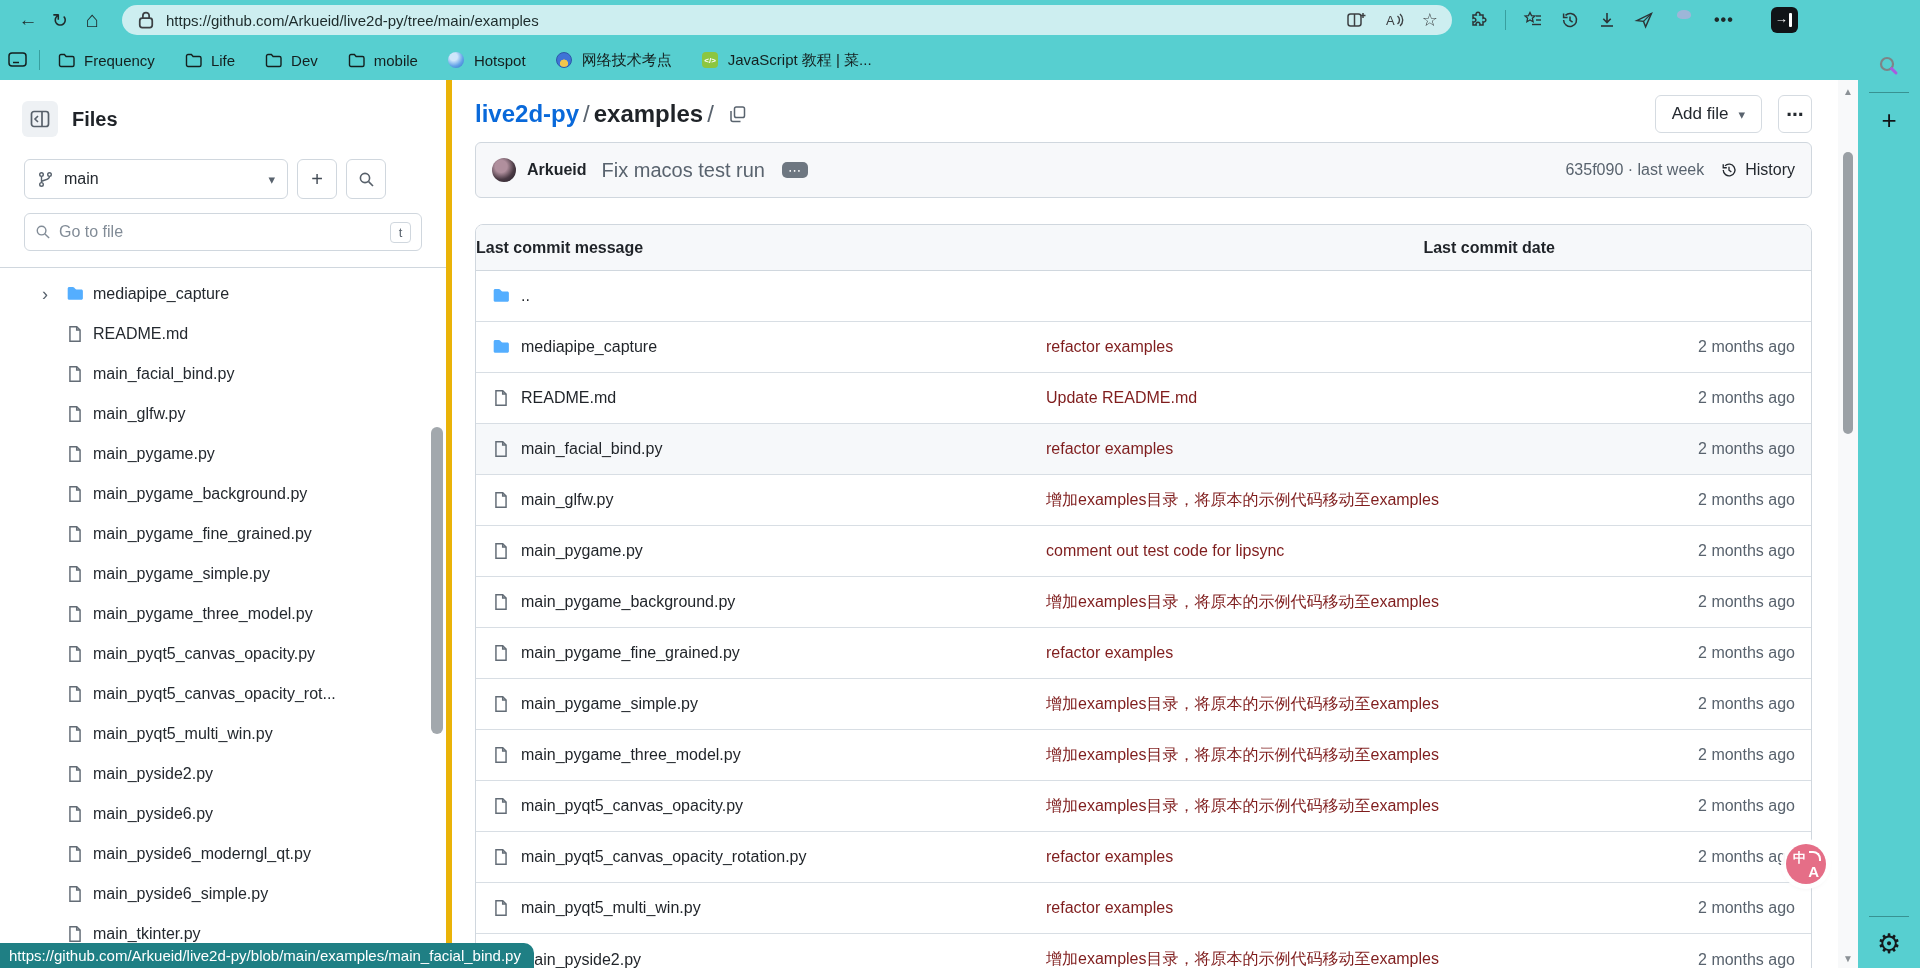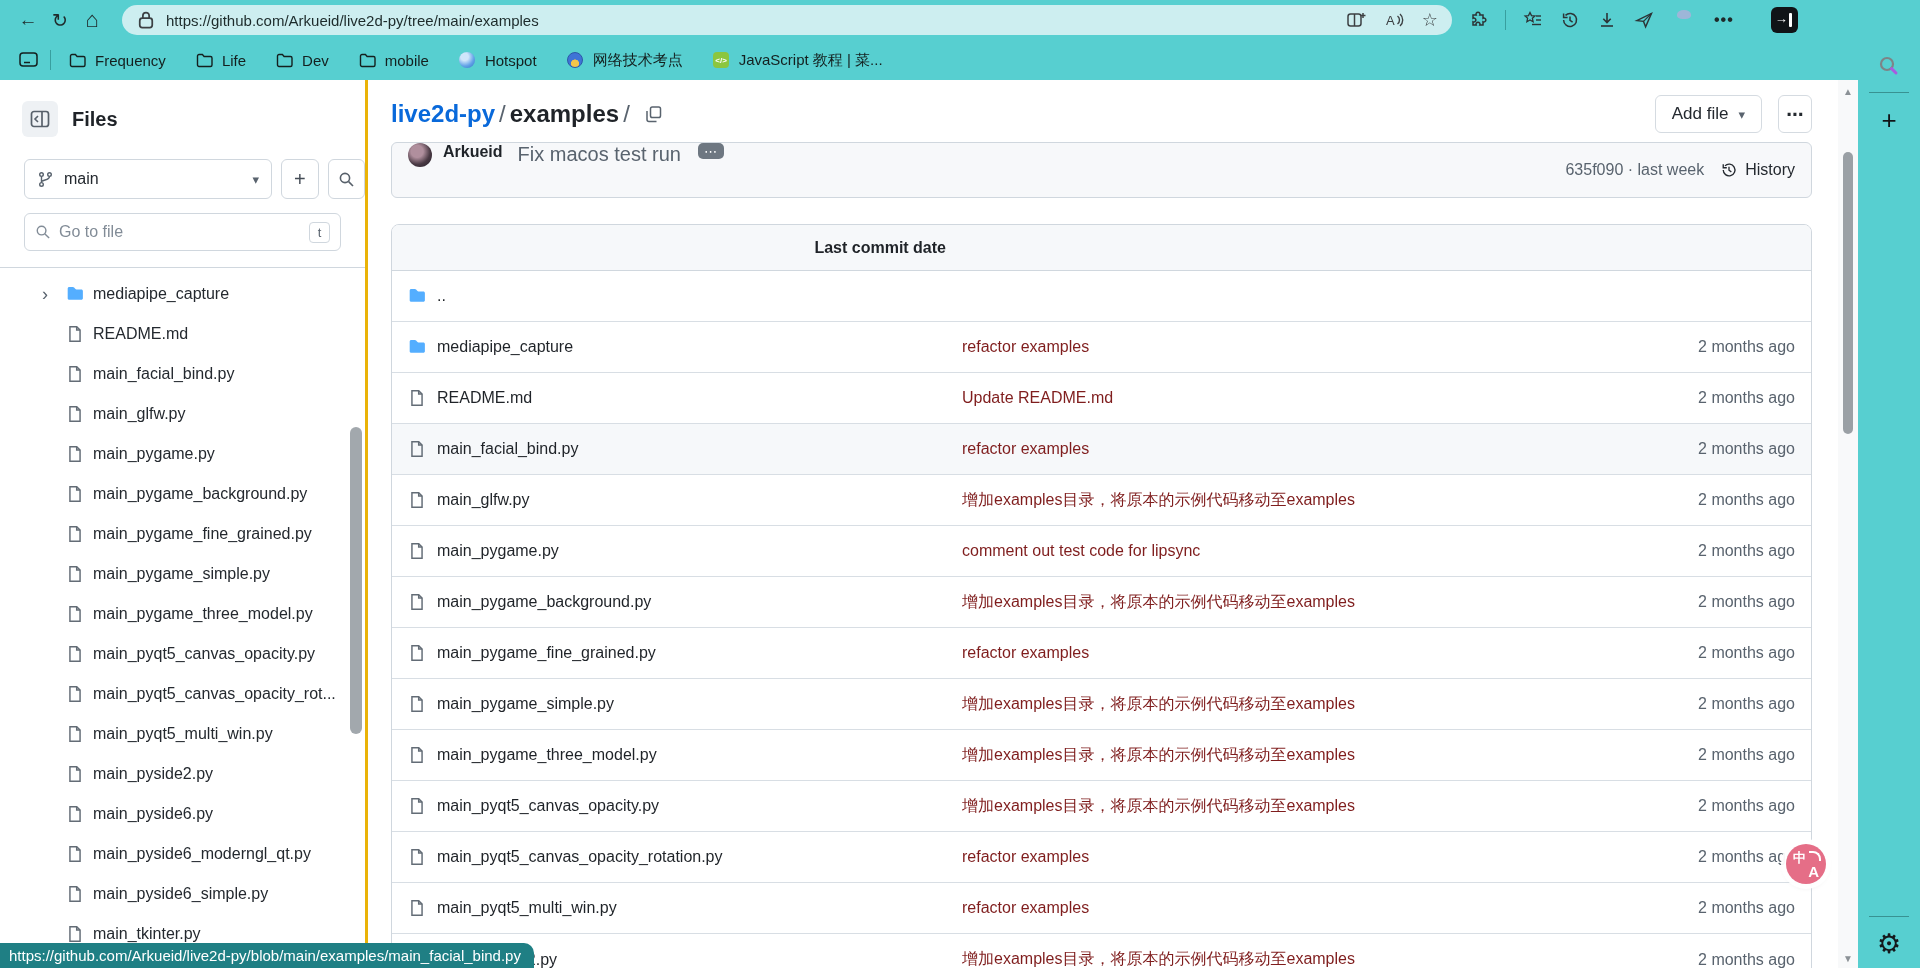--- a/index.html
+++ b/index.html
@@ -22,41 +22,41 @@
   .avatar-chrome::after{ content:""; position:absolute; left:6px; top:3px; width:14px; height:9px;
     border-radius:50% 50% 40% 40%; background:#9db6d8; }
   .dots3 { font-size:16px; color:#1f2a2a; letter-spacing:1px; font-weight:bold; }
   .toggle-btn { width:27px; height:26px; background:#101417; border-radius:6px; position:relative; margin-left:20px; }
   .toggle-btn .tline { position:absolute; right:6px; top:6px; width:3px; height:14px; background:#fff; border-radius:1px; }
   .toggle-btn .tarr { position:absolute; left:4px; top:4px; color:#fff; font-size:13px; }
 
   
   .below { display:flex; height:928px; }
   .left-col { width:1858px; display:flex; flex-direction:column; }
-  .bookmarks { height:40px; background:#57cfd0; display:flex; align-items:center; padding:0 19px; gap:6px; }
+  .bookmarks { height:40px; background:#57cfd0; display:flex; align-items:center; padding:0 8px; gap:6px; }
   .bm-hub { margin-right:6px; }
   .bm-item { display:flex; align-items:center; gap:9px; padding:0 12px; height:28px; border-radius:5px; }
   .bm-label { font-size:15px; color:#14201f; white-space:nowrap; }
   .bm-ic { width:17px; height:17px; display:none; align-items:center; justify-content:center; }
   .bm-item[data-icon="folder"] .bm-ic-folder { display:flex; }
   .bm-item[data-icon="globe"] .bm-ic-globe { display:flex; }
   .bm-item[data-icon="site-blue"] .bm-ic-blue { display:flex; }
   .bm-item[data-icon="site-green"] .bm-ic-green { display:flex; }
   .globe-dot { width:16px; height:16px; border-radius:50%;
     background:radial-gradient(circle at 35% 30%, #cfe6fb 0 25%, #64a3e8 60%, #2f6fc4); }
   .blue-dot { width:16px; height:16px; border-radius:50%;
     background:radial-gradient(circle at 50% 75%, #f3c64a 0 30%, #3f74d6 34%); border:1px solid #2c57a8; }
   .green-sq { width:16px; height:16px; border-radius:4px; background:#8cc63f; color:#fff;
     font-size:8px; display:flex; align-items:center; justify-content:center; font-weight:bold; }
 
   
   .page { flex:1; display:flex; background:#fff; position:relative; overflow:hidden; }
 
   
-  .sidebar { width:368px; flex:0 0 auto; border-right:3px solid #eab308; position:relative; padding-top:21px; overflow:hidden; }
+  .sidebar { width:452px; flex:0 0 auto; border-right:6px solid #eab308; position:relative; padding-top:21px; overflow:hidden; }
   .files-row { display:flex; align-items:center; gap:14px; margin-left:22px; height:36px; }
   .panel-btn { width:36px; height:36px; border-radius:6px; background:#eef1f4; display:flex; align-items:center; justify-content:center; }
   .files-title { font-size:20px; font-weight:bold; color:#1f2328; }
   .branch-row { display:flex; gap:9px; margin:22px 0 0 24px; align-items:center; }
   .branch-box { width:264px; height:40px; border:1px solid #d0d7de; border-radius:6px; background:#fff;
     display:flex; align-items:center; padding:0 12px; gap:10px; }
   .branch-name { font-size:16px; color:#24292f; }
   .caret { margin-left:auto; color:#59636e; font-size:13px; }
   .sq-btn { width:40px; height:40px; border:1px solid #d0d7de; border-radius:6px; background:#fff;
     display:flex; align-items:center; justify-content:center; font-size:20px; color:#444c56; }
@@ -86,21 +86,21 @@
   .bc-repo { color:#0969da; font-weight:bold; }
   .bc-sep { color:#59636e; }
   .bc-cur { color:#1f2328; font-weight:bold; }
   .copy-btn { margin-left:14px; display:flex; }
   .header-actions { margin-left:auto; display:flex; gap:16px; align-items:center; }
   .add-file-btn { height:38px; padding:0 16px; border:1px solid #d5dbe1; border-radius:6px; background:#fff;
     display:flex; align-items:center; gap:10px; font-size:17px; color:#24292f; }
   .more-btn { width:34px; height:38px; border:1px solid #d5dbe1; border-radius:6px; background:#fff;
     display:flex; align-items:center; justify-content:center; font-size:17px; color:#24292f; font-weight:bold; }
   .commit-bar { margin-top:8px; height:56px; border:1px solid #d0d7de; border-radius:6px; background:#f7f8fa;
-    display:flex; padding:0 16px; gap:11px; }
+    display:flex; align-items:center; padding:0 16px; gap:11px; }
   .commit-avatar { width:24px; height:24px; border-radius:50%;
     background:radial-gradient(circle at 38% 35%, #b08f9d 0 28%, #4a3a44 60%, #221c26); }
   .commit-author { font-size:16px; font-weight:bold; color:#1f2328; }
   .commit-msg { font-size:20px; color:#59636e; margin-left:4px; }
   .kebab-badge { width:26px; height:16px; border-radius:5px; background:#6e7781; color:#fff;
     display:flex; align-items:center; justify-content:center; font-size:13px; margin-left:6px; letter-spacing:1px; }
   .commit-right { margin-left:auto; display:flex; align-items:center; gap:16px; }
   .sha-time { font-size:16px; color:#59636e; }
   .history-link { display:flex; align-items:center; gap:7px; font-size:16px; color:#24292f; }
 
@@ -547,20 +547,21 @@
                   <path d="M3.6 3.5 v4 h4" fill="none" stroke="#24292f" stroke-width="1.5"></path>
                   <path d="M10 6.5 v3.8 l2.6 1.8" fill="none" stroke="#24292f" stroke-width="1.5"></path>
                 </svg>
               <span>History</span>
             </span>
           </div>
         </div>
 
         <div class="files-table">
           <div class="t-head">
+            <div class="th">Last commit message</div>
             <div class="th h-date">Last commit date</div>
           </div>
           <div>
 
           <div class="t-row" data-type="folder" data-hl="0">
                 <div class="c-name">
                   <svg class="row-ic ic-folder" viewBox="0 0 16 16">
                     <path d="M1.5 3.2 c0-.8.6-1.4 1.4-1.4 h3.2 c.4 0 .8.2 1.1.5 l1 1.1 c.3.3.7.5 1.1.5 h4.3 c.8 0 1.4.6 1.4 1.4 v6.5 c0 .8-.6 1.4-1.4 1.4 H2.9 c-.8 0-1.4-.6-1.4-1.4 z" fill="#54aeff"></path>
                   </svg>
 

